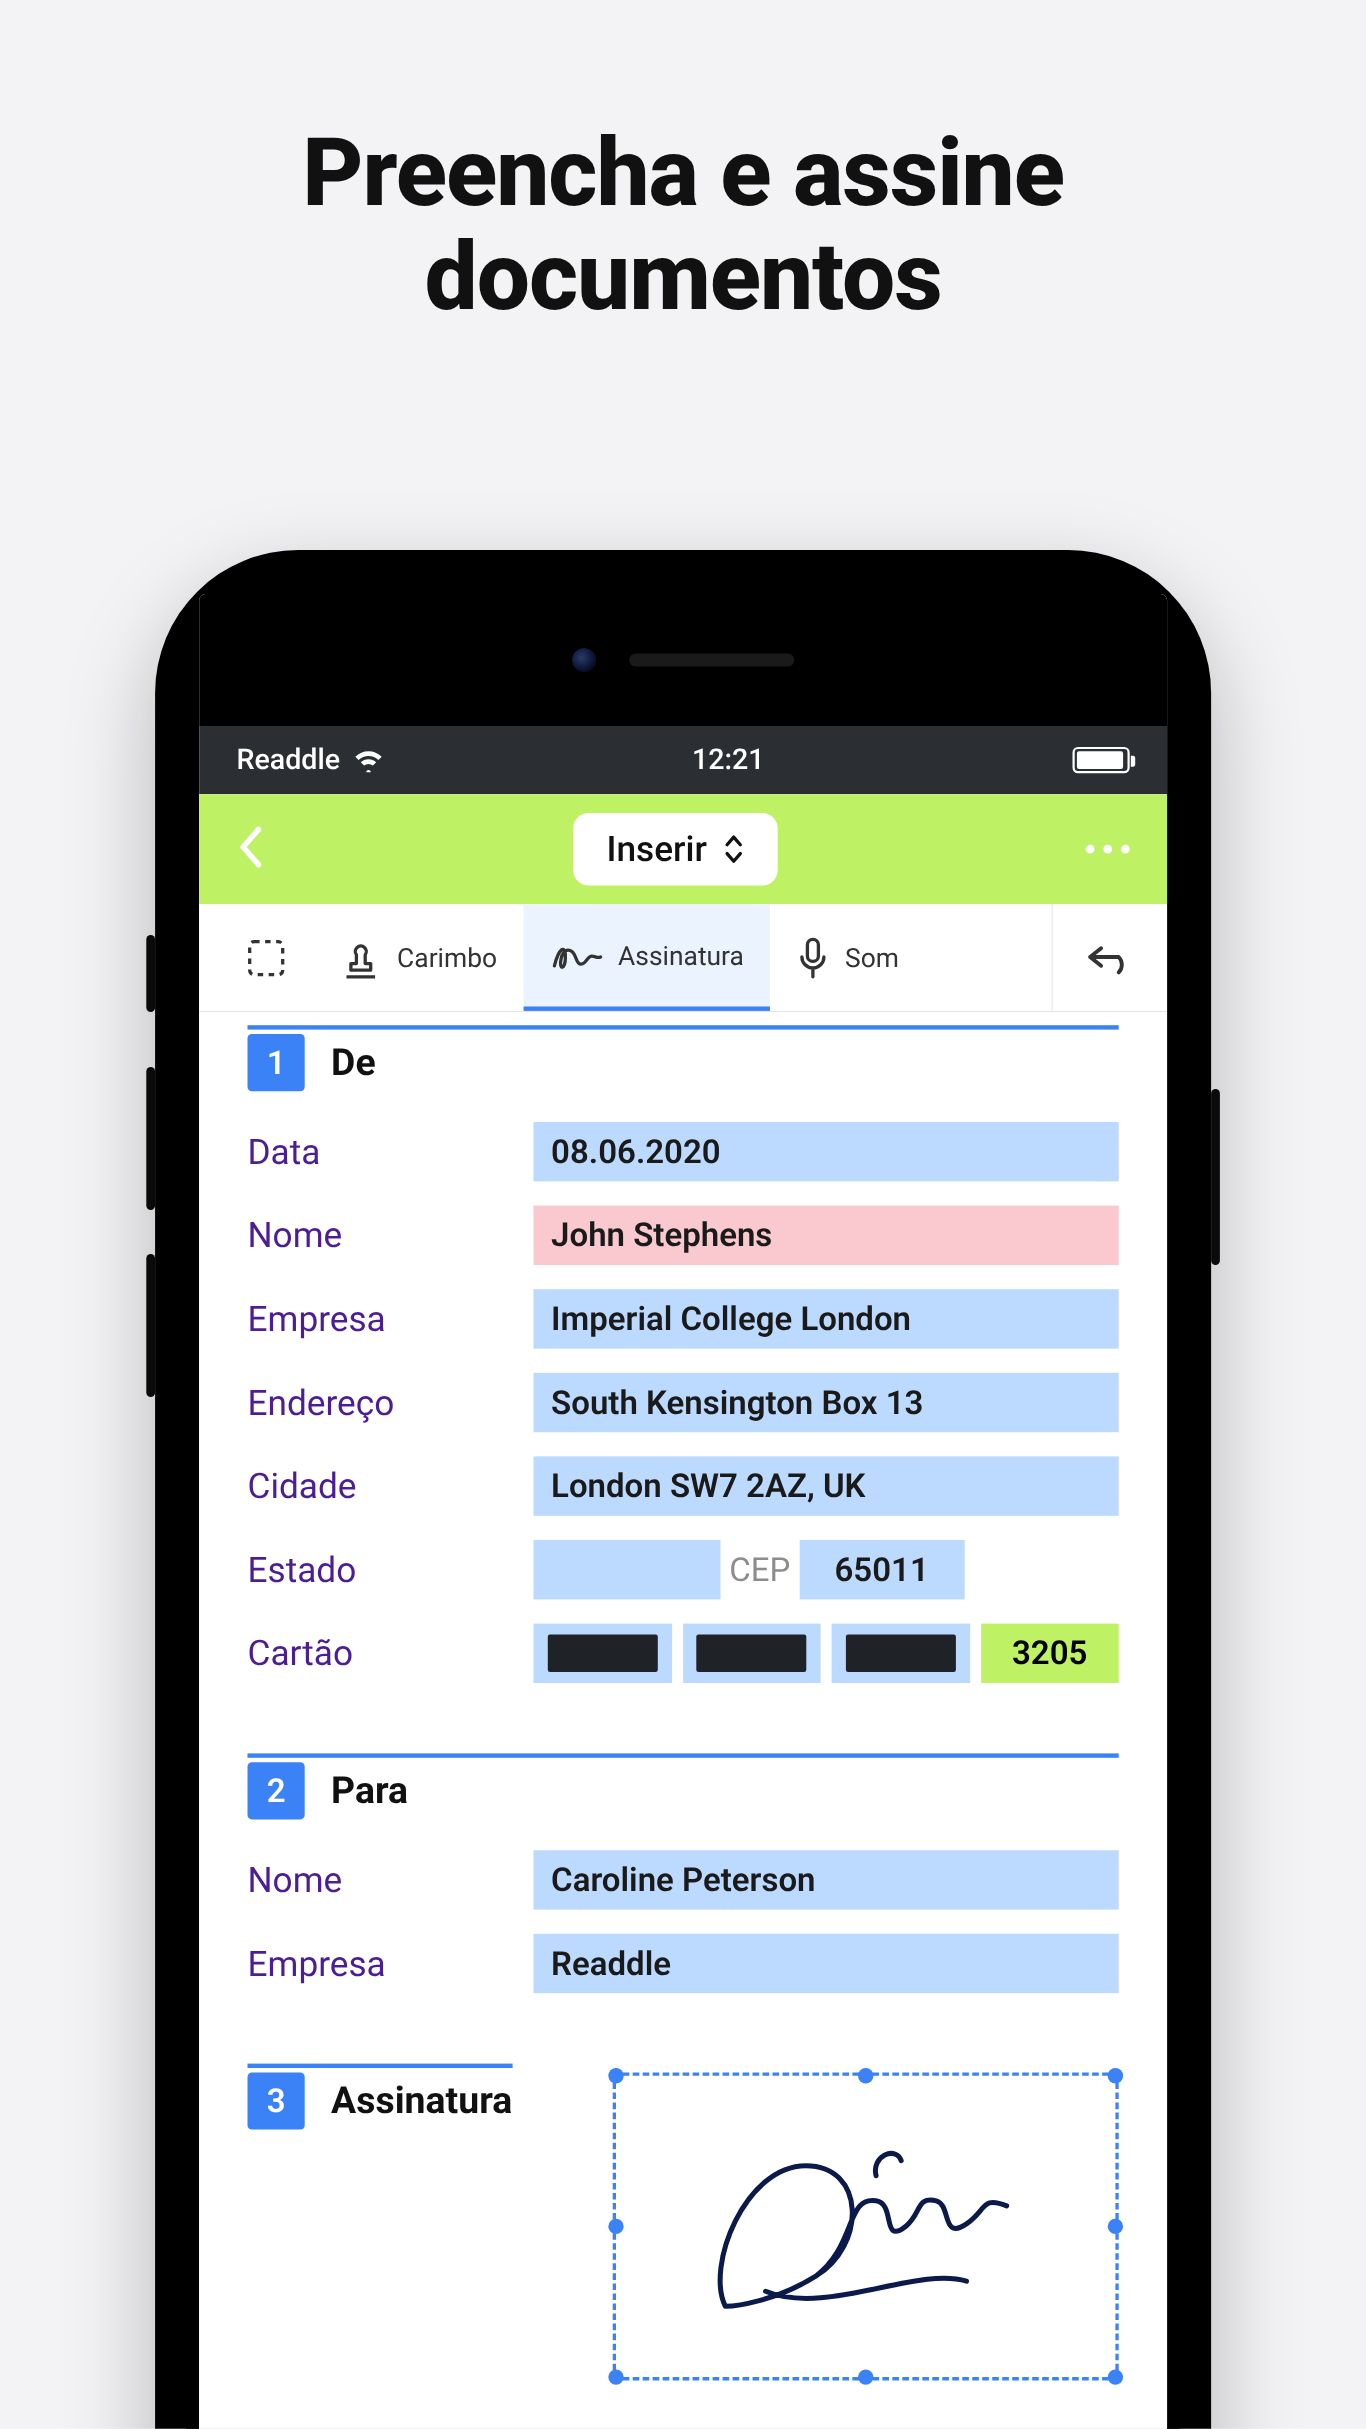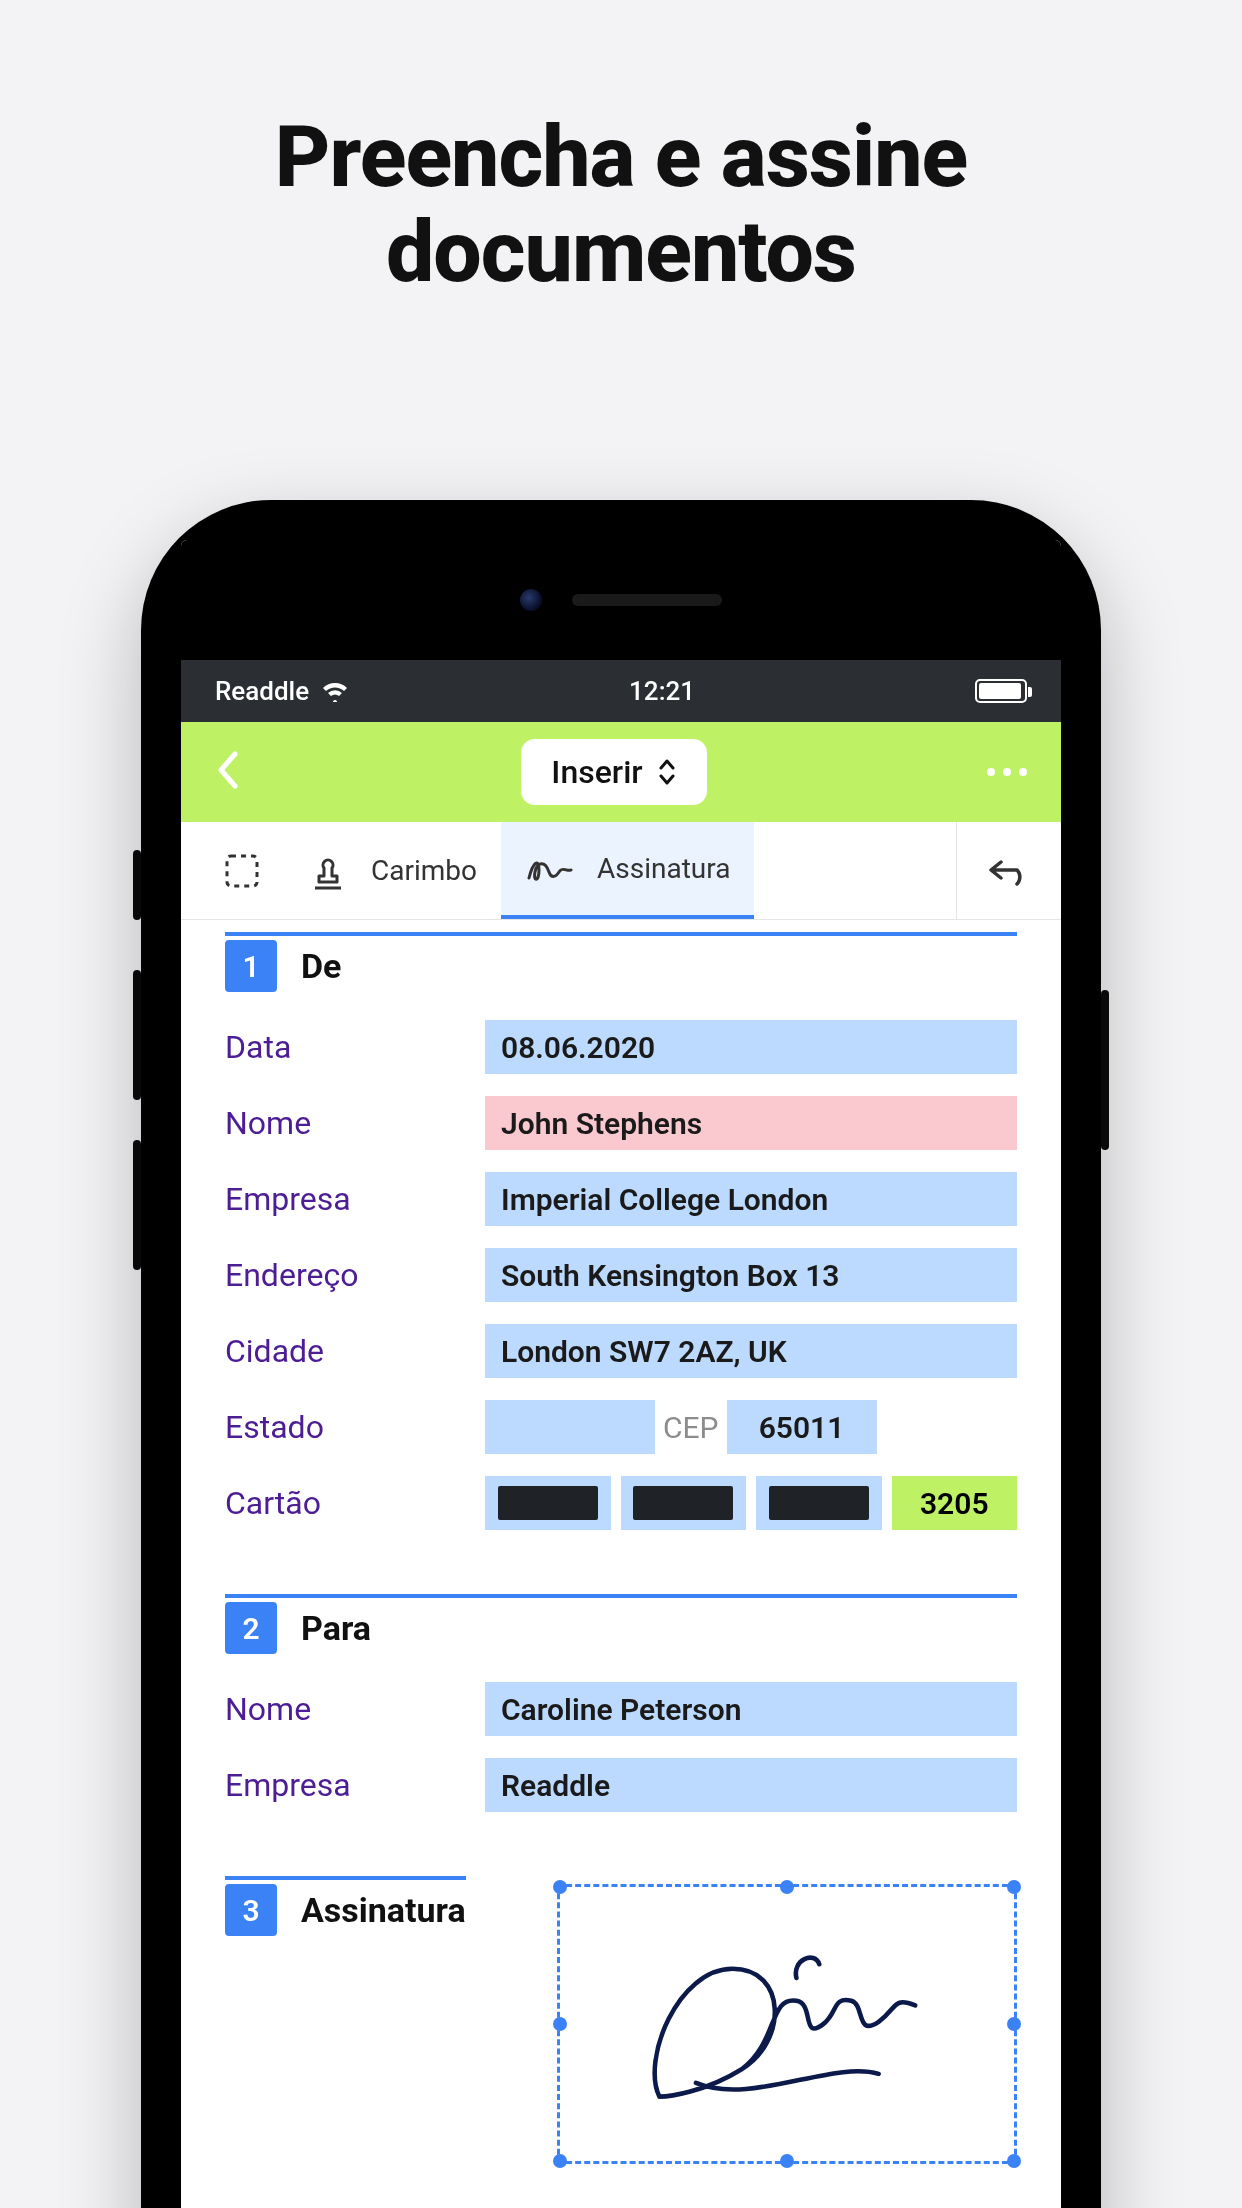--- a/index.html
+++ b/index.html
@@ -106,23 +106,23 @@
     background: #fff;
     height: 98px;
     display: flex;
     align-items: stretch;
     border-bottom: 1px solid #e5e5e5;
     padding-left: 18px;
   }
   .tool {
     display: flex;
     align-items: center;
-    gap: 24px;
+    gap: 14px;
     padding: 0 24px;
-    font-size: 28px;
+    font-size: 24px;
     color: #333;
     position: relative;
   }
   .tool.active {
     background: #eaf3ff;
     border-bottom: 4px solid #3b82f6;
   }
   .tool-icon svg { display: block; }
   .undo-tool {
     margin-left: auto;
@@ -307,20 +307,29 @@
           </span>
           <span>Carimbo</span>
         </div>
         <div class="tool active">
           <span class="tool-icon">
             <svg width="48" height="34" viewBox="0 0 48 34">
                 <path d="M4 26 C 8 10, 14 6, 14 18 C 14 30, 8 30, 10 20 C 12 10, 20 8, 24 20 C 26 26, 30 26, 34 20 C 38 14, 42 20, 46 18" fill="none" stroke="#333" stroke-width="3" stroke-linecap="round"></path>
               </svg>
           </span>
           <span>Assinatura</span>
+        </div>
+        <div class="tool">
+          <span class="tool-icon">
+            <svg width="30" height="42" viewBox="0 0 30 42">
+                <rect x="10" y="4" width="10" height="20" rx="5" fill="none" stroke="#333" stroke-width="3"></rect>
+                <path d="M5 20 a10 10 0 0 0 20 0 M15 30 v8" fill="none" stroke="#333" stroke-width="3" stroke-linecap="round"></path>
+              </svg>
+          </span>
+          <span class="fade">Som</span>
         </div>
         <div class="undo-tool">
           <span class="tool-icon">
             <svg width="44" height="34" viewBox="0 0 44 34">
                 <path d="M14 8 L4 16 L14 24 M4 16 H30 a10 10 0 0 1 0 14" fill="none" stroke="#333" stroke-width="3.5" stroke-linecap="round" stroke-linejoin="round"></path>
               </svg>
           </span>
         </div>
       </div>
 

